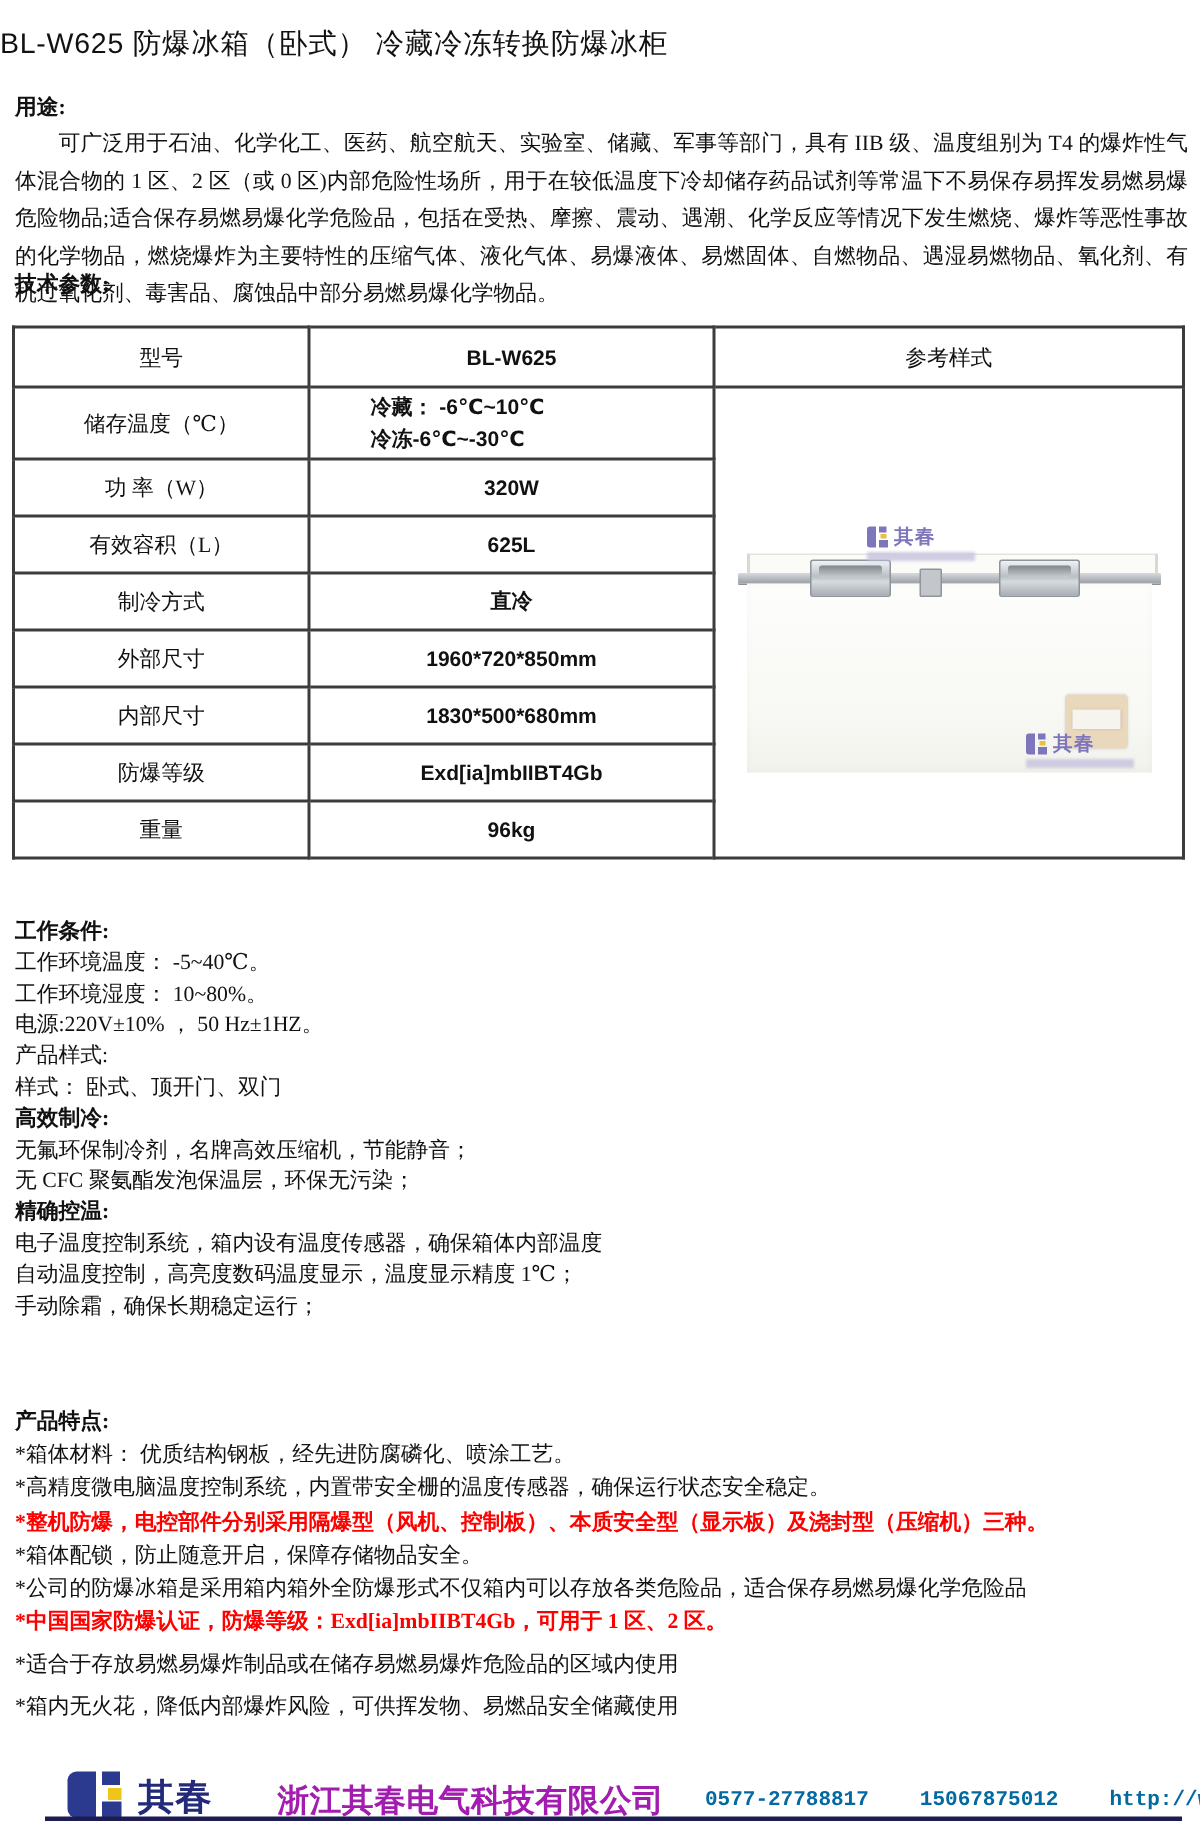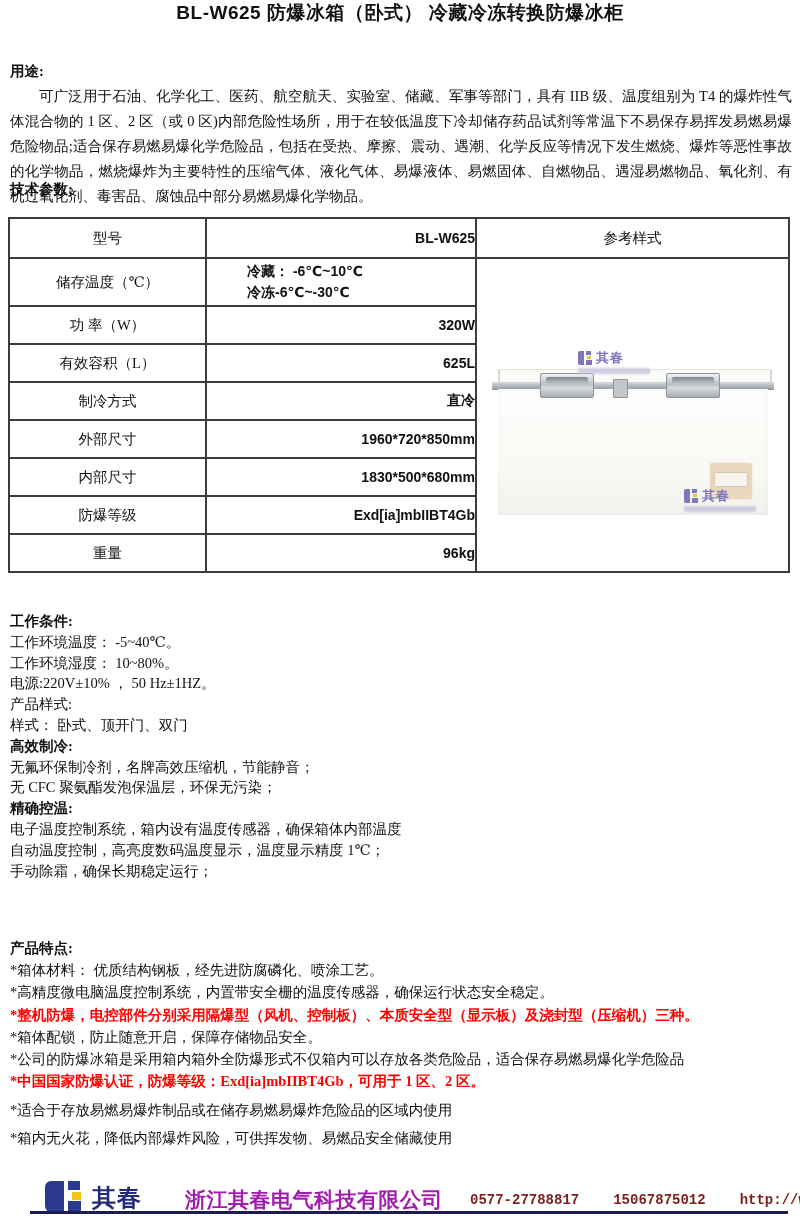--- a/index.html
+++ b/index.html
@@ -1,33 +1,33 @@
 <!DOCTYPE html>
 <html><head>
 <meta charset="utf-8">
 <style>
   html,body{margin:0;padding:0;background:#ffffff;}
   #page{position:relative;width:800px;height:1224px;background:#ffffff;overflow:hidden;
         font-family:"Liberation Serif","DejaVu Serif",serif;color:#111;}
 
-  .doc-title{position:absolute;top:0;left:0;width:800px;text-align:center;
+  .doc-title{position:absolute;top:16px;left:0;width:800px;text-align:left;
              font-family:"Liberation Sans","DejaVu Sans",sans-serif;
-             font-size:19px;font-weight:bold;letter-spacing:.5px;}
+             font-size:19px;font-weight:normal;letter-spacing:.5px;}
 
   .sec-heading{font-size:14.5px;font-weight:bold;}
   .usage-heading{position:absolute;left:10px;top:62px;}
   .usage-para{position:absolute;left:10px;top:84px;width:782px;
               font-size:14.5px;line-height:25px;text-align:justify;text-indent:2em;}
   .tech-heading{position:absolute;left:10px;top:180px;}
 
   
   table.spec{position:absolute;left:8px;top:217px;border-collapse:collapse;table-layout:fixed;}
   table.spec td{border:2px solid #3c3c3c;padding:0;vertical-align:middle;}
   td.lbl{width:195px;text-align:center;font-size:14.5px;}
-  td.val{width:228px;text-align:right;
+  td.val{width:228px;text-align:center;
          font-family:"Liberation Sans","DejaVu Sans",sans-serif;
          font-size:14px;font-weight:bold;}
   td.val.left{text-align:left;padding-left:40px;line-height:21px;}
   td.refhdr{width:311px;text-align:center;font-size:14.5px;margin-top:44px;}
   td.imgcell{width:311px;position:relative;vertical-align:top;}
 
   
   .photo{position:absolute;left:5px;top:42px;width:301px;height:182px;background:#ffffff;}
   .fz-lidtop{position:absolute;left:16px;top:68px;width:270px;height:14px;background:#fbfbf8;
              border-top:1px solid #e4e4de;border-left:2px solid #d9d9d2;border-right:2px solid #d9d9d2;}
@@ -79,21 +79,21 @@
   .f-logo .a{left:0;top:0;width:19px;height:31px;border-radius:6px 0 0 6px;}
   .f-logo .b{left:23px;top:0;width:12px;height:9px;}
   .f-logo .c{left:27px;top:11px;width:9px;height:8px;background:#f0c419;}
   .f-logo .d{left:23px;top:20px;width:13px;height:11px;}
   .f-logotext{position:absolute;left:92px;top:4px;font-size:24px;font-weight:bold;color:#232a7a;
               font-family:"Liberation Sans","DejaVu Sans",sans-serif;letter-spacing:1px;}
   .f-company{position:absolute;left:185px;top:8px;font-size:21px;font-weight:bold;color:#a21caf;
              font-family:"Liberation Sans","DejaVu Sans",sans-serif;letter-spacing:.5px;}
   .f-contacts{position:absolute;left:470px;top:14px;width:320px;display:flex;gap:34px;
               font-family:"Liberation Mono","DejaVu Sans Mono",monospace;
-              font-size:14px;font-weight:bold;color:#7f1d1d;white-space:nowrap;}
+              font-size:14px;font-weight:bold;color:#0369a1;white-space:nowrap;}
   .f-rule{position:absolute;left:30px;top:1211px;width:758px;height:3px;background:#1c1c52;}
 </style>
 </head>
 <body>
 
 <div id="page">
 
   <div class="doc-title">BL-W625 防爆冰箱（卧式） 冷藏冷冻转换防爆冰柜</div>
 
   <div class="sec-heading usage-heading">用途:</div>

